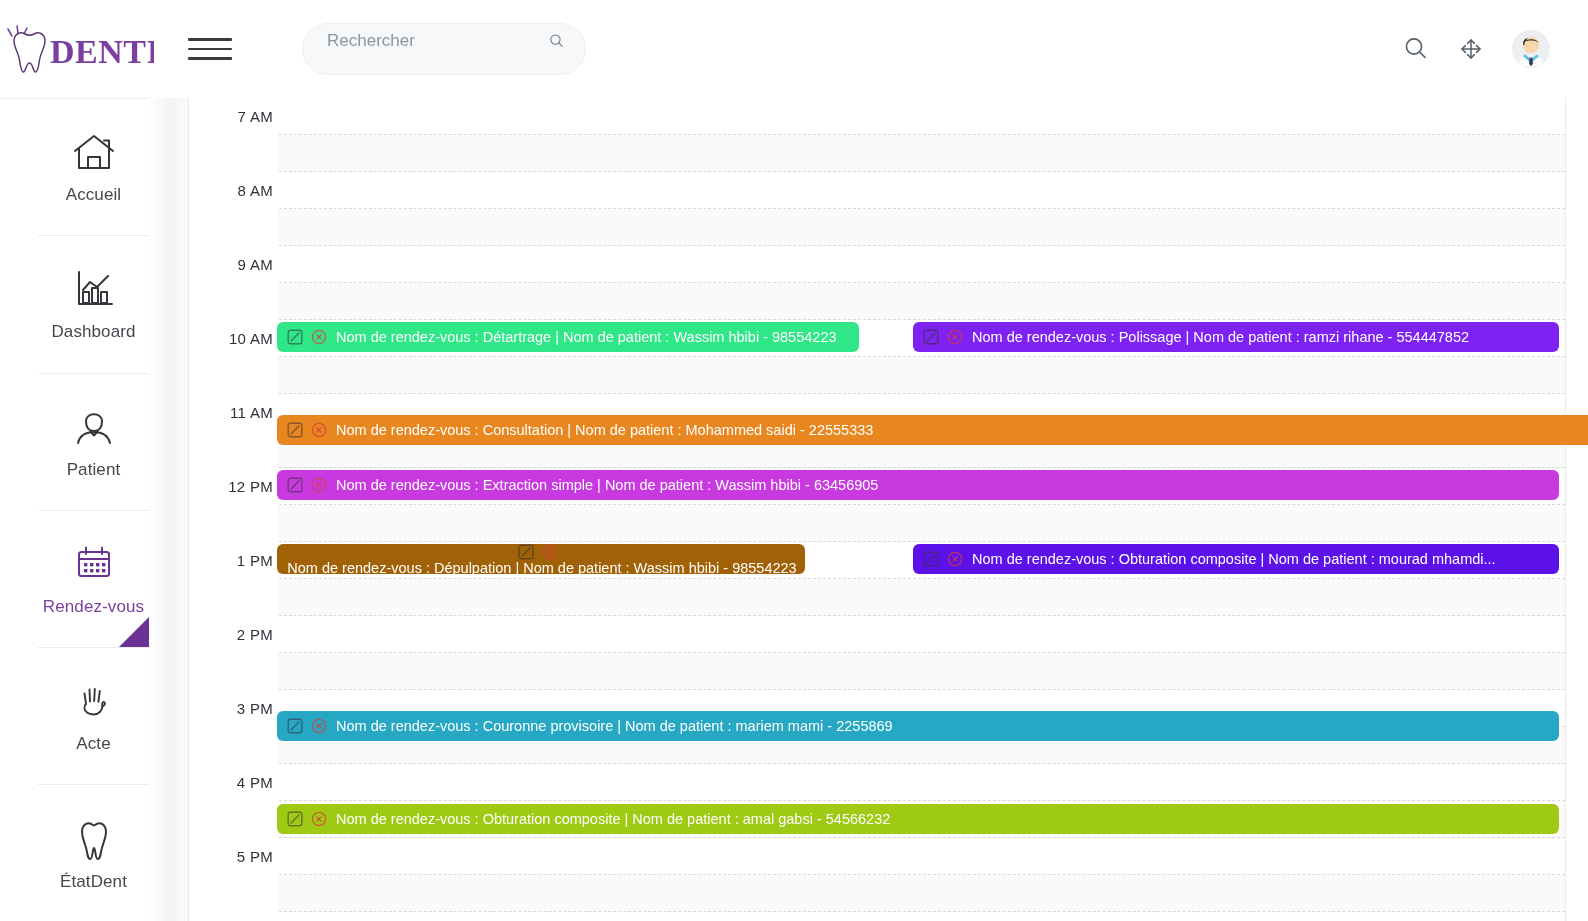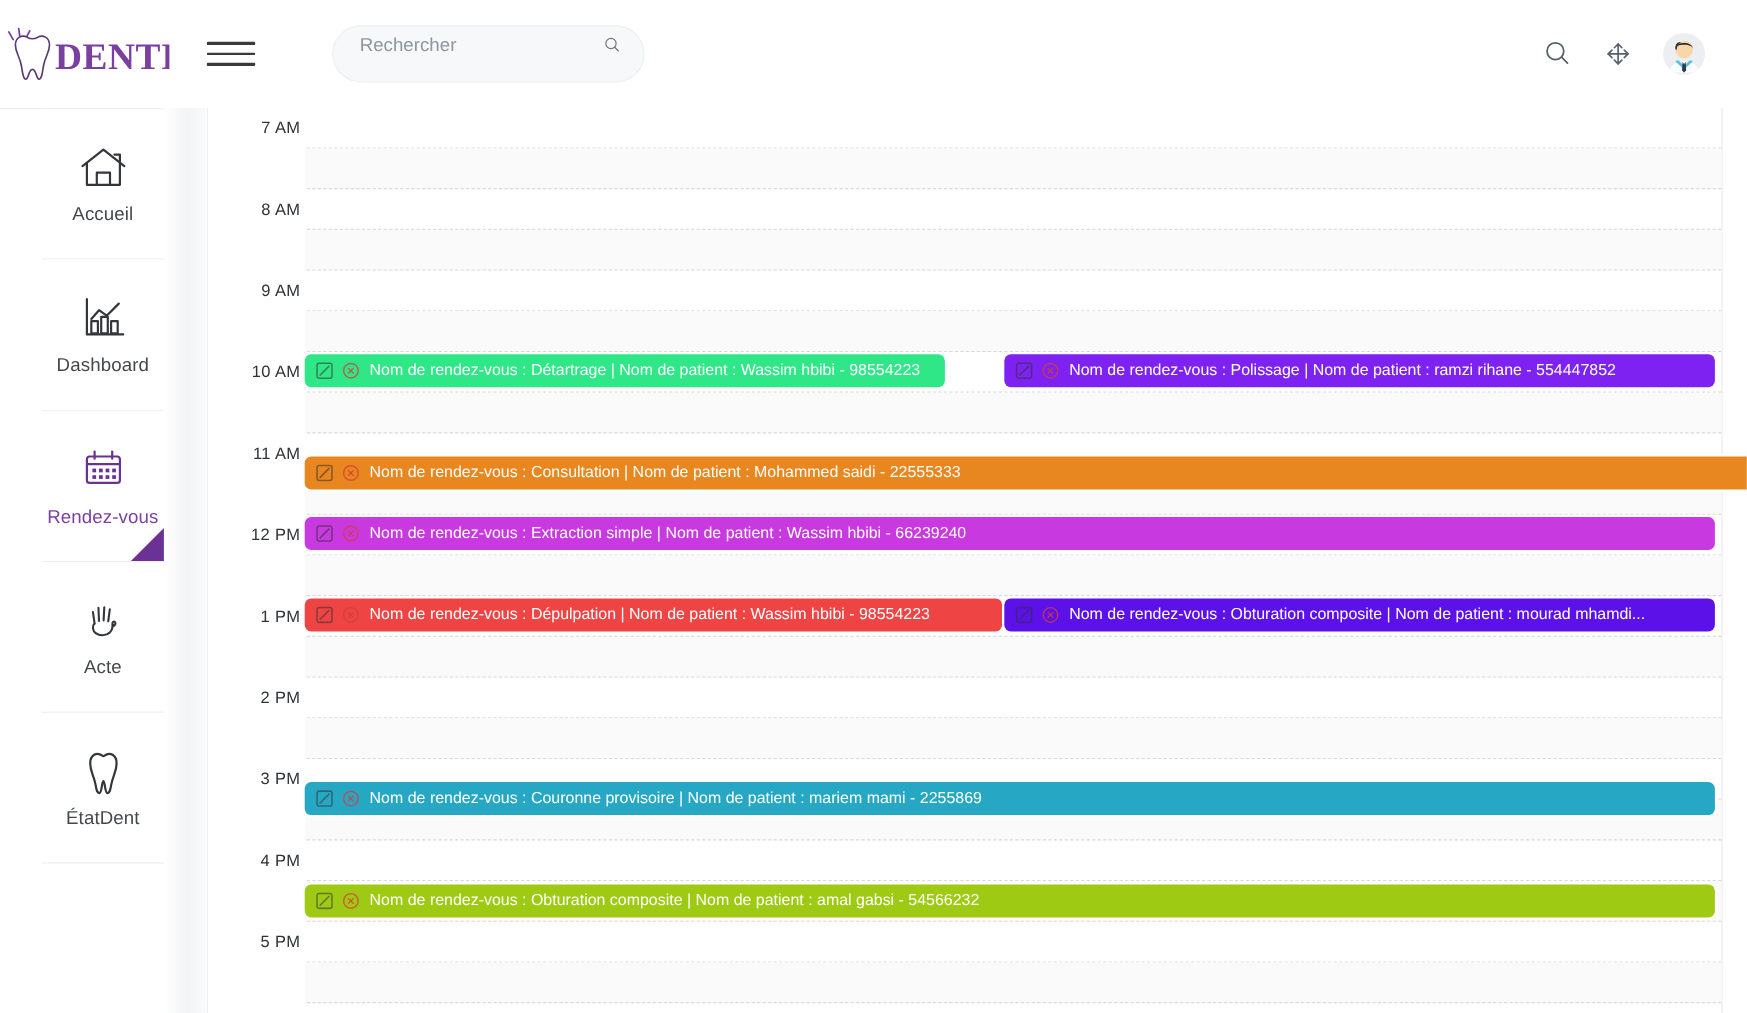--- a/index.html
+++ b/index.html
@@ -251,20 +251,32 @@
           <rect x="11" y="24" width="6" height="11"></rect>
           <rect x="20" y="20" width="6" height="15"></rect>
           <rect x="29" y="24" width="6" height="11"></rect>
           <polyline points="11,22 18,14 25,19 36,8"></polyline>
         </g>
       </svg>
     </div>
     <span class="si-label">Dashboard</span>
   </div>
 
+  <div class="side-item">
+    <div class="si-icon">
+      <svg width="42" height="42" viewBox="0 0 42 42">
+        <g fill="none" stroke="#33373c" stroke-width="2" stroke-linecap="round" stroke-linejoin="round">
+          <path d="M13 15 C13 6 29 6 29 15 C29 22 25.6 25 21 25 C16.4 25 13 22 13 15 Z"></path>
+          <path d="M5 37 C7 29 13 26 21 26 C29 26 35 29 37 37"></path>
+          <polyline points="17.5,25.5 21,29.5 24.5,25.5"></polyline>
+        </g>
+      </svg>
+    </div>
+    <span class="si-label">Patient</span>
+  </div>
 
   <div class="side-item active">
     <div class="si-icon">
       <svg width="44" height="42" viewBox="0 0 44 42">
         <g fill="none" stroke="#6b3296" stroke-width="2" stroke-linecap="round" stroke-linejoin="round">
           <rect x="7" y="9" width="30" height="24" rx="2.5"></rect>
           <line x1="7" y1="16" x2="37" y2="16"></line>
           <line x1="14" y1="4.5" x2="14" y2="11"></line>
           <line x1="30" y1="4.5" x2="30" y2="11"></line>
         </g>
@@ -432,23 +444,23 @@
             <svg width="16" height="16" viewBox="0 0 16 16">
               <rect x="1.2" y="1.2" width="13.6" height="13.6" rx="2" fill="none" stroke="rgba(50,50,50,.55)" stroke-width="1.4"></rect>
               <line x1="3.6" y1="12.4" x2="12.4" y2="3.6" stroke="rgba(50,50,50,.55)" stroke-width="1.4"></line>
             </svg>
             <svg width="16" height="16" viewBox="0 0 16 16">
               <circle cx="8" cy="8" r="6.6" fill="none" stroke="rgba(215,60,60,.75)" stroke-width="1.3"></circle>
               <line x1="5.5" y1="5.5" x2="10.5" y2="10.5" stroke="rgba(215,60,60,.75)" stroke-width="1.3"></line>
               <line x1="10.5" y1="5.5" x2="5.5" y2="10.5" stroke="rgba(215,60,60,.75)" stroke-width="1.3"></line>
             </svg>
           </div>
-          <span class="ev-text">Nom de rendez-vous : Extraction simple | Nom de patient : Wassim hbibi - 66239240</span>
-        </div>
-        <div class="event" style="left: 88px; top: 446px; width: 634px; background: #ef4444;">
+          <span class="ev-text">Nom de rendez-vous : Extraction simple | Nom de patient : Wassim hbibi - 63456905</span>
+        </div>
+        <div class="event" style="left: 88px; top: 446px; width: 528px; background: #a16207; flex-direction: column;">
           <div class="ev-icons">
             <svg width="16" height="16" viewBox="0 0 16 16">
               <rect x="1.2" y="1.2" width="13.6" height="13.6" rx="2" fill="none" stroke="rgba(50,50,50,.55)" stroke-width="1.4"></rect>
               <line x1="3.6" y1="12.4" x2="12.4" y2="3.6" stroke="rgba(50,50,50,.55)" stroke-width="1.4"></line>
             </svg>
             <svg width="16" height="16" viewBox="0 0 16 16">
               <circle cx="8" cy="8" r="6.6" fill="none" stroke="rgba(215,60,60,.75)" stroke-width="1.3"></circle>
               <line x1="5.5" y1="5.5" x2="10.5" y2="10.5" stroke="rgba(215,60,60,.75)" stroke-width="1.3"></line>
               <line x1="10.5" y1="5.5" x2="5.5" y2="10.5" stroke="rgba(215,60,60,.75)" stroke-width="1.3"></line>
             </svg>

